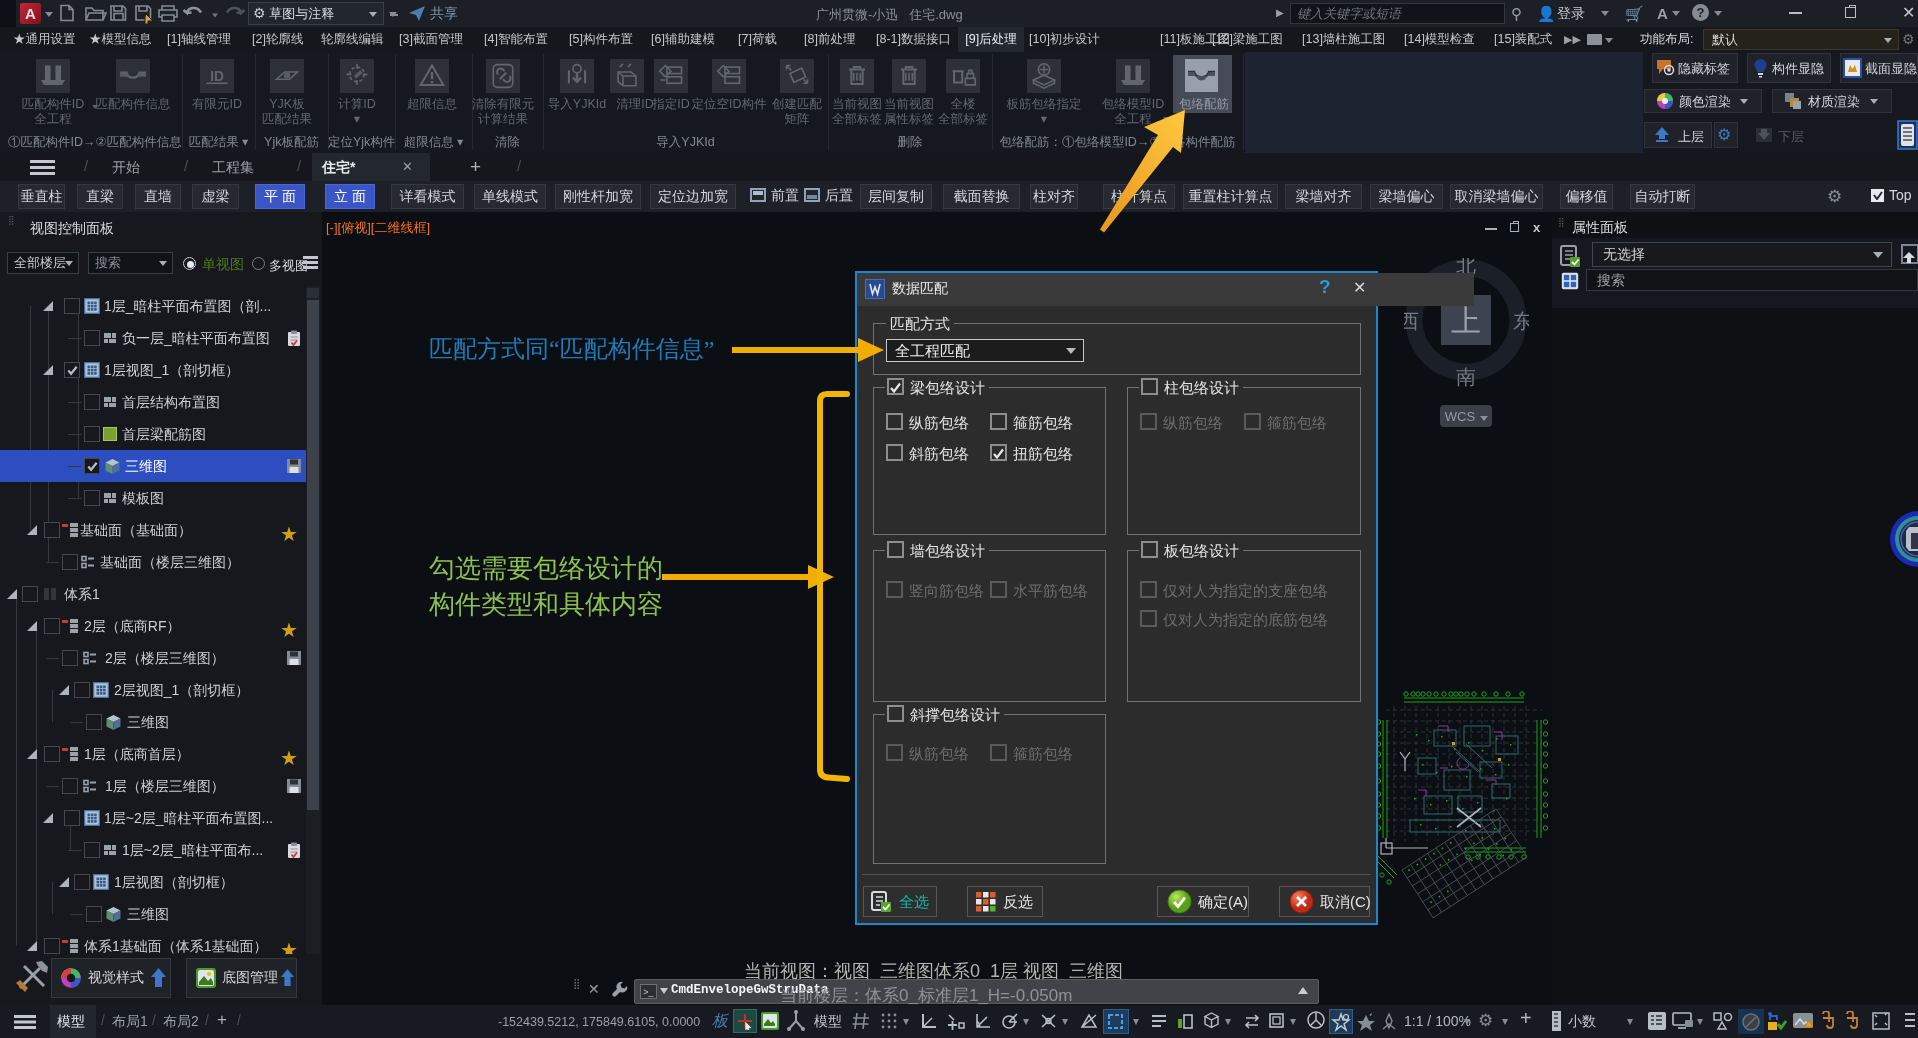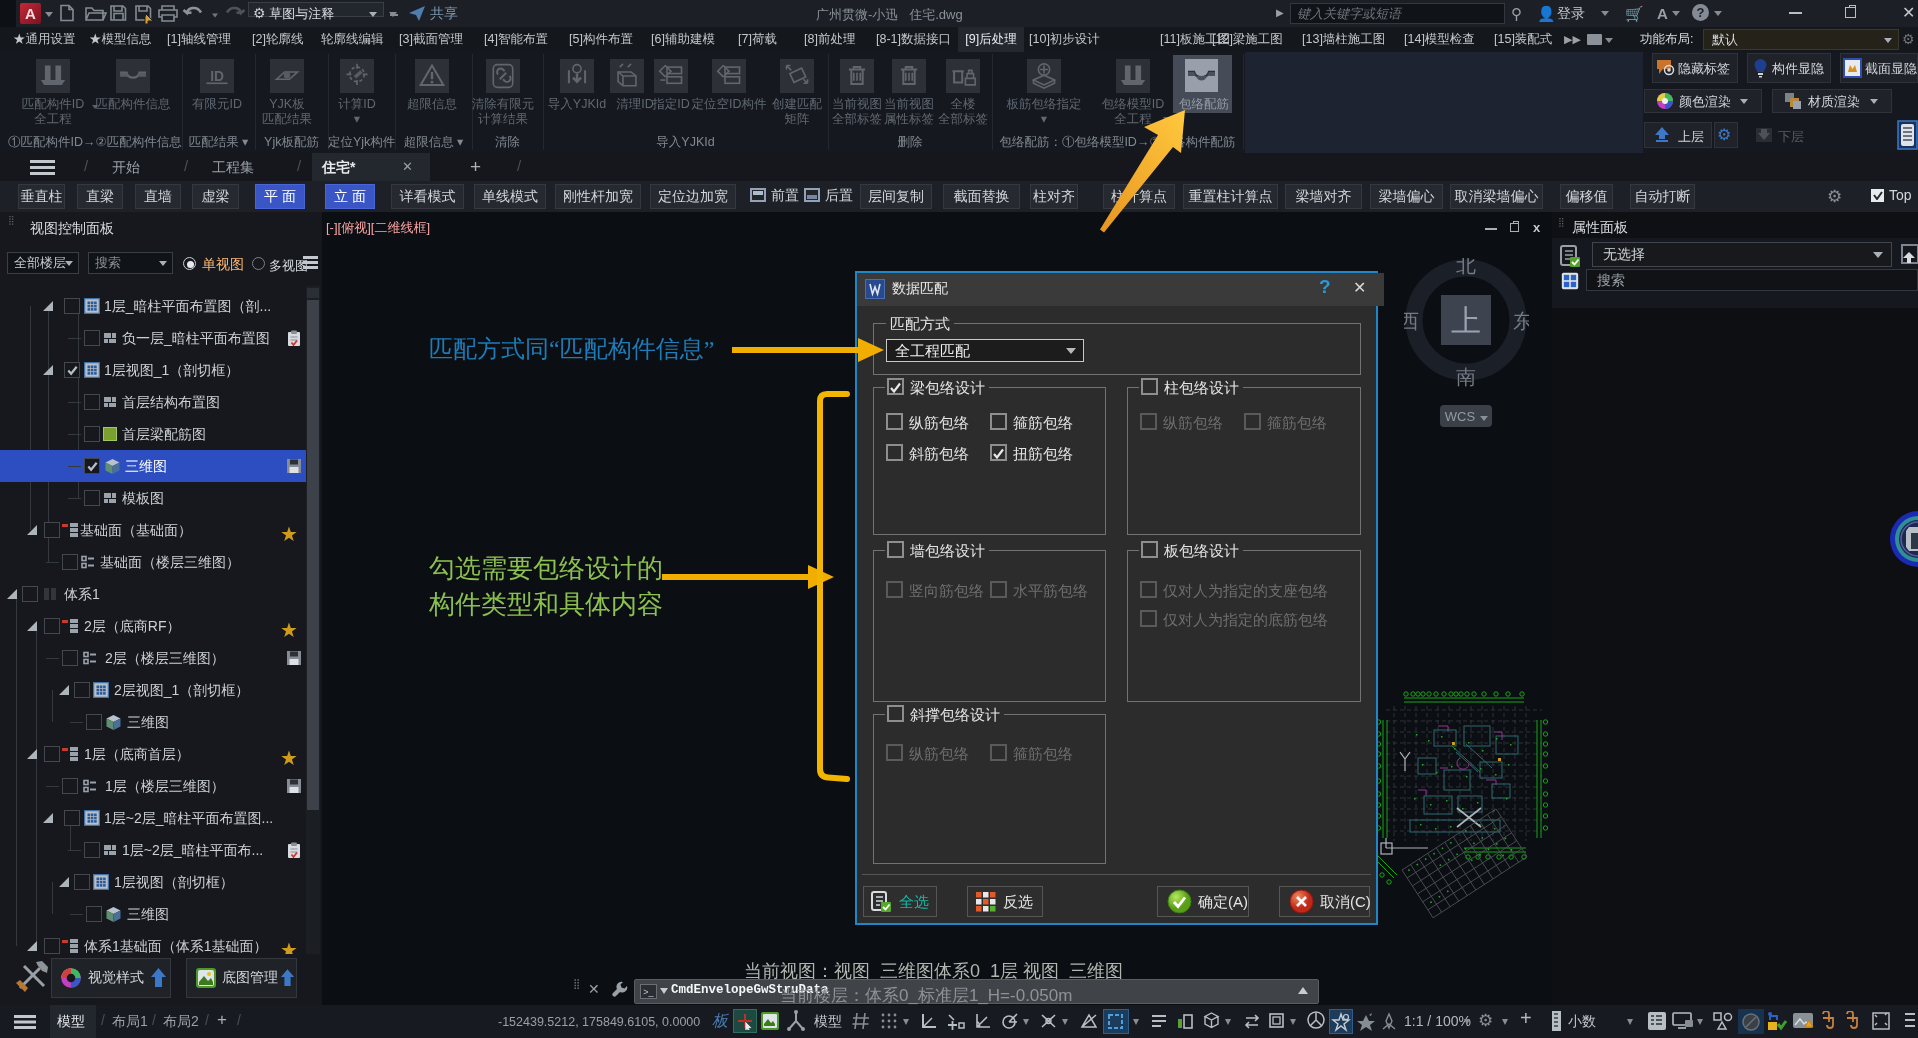--- a/index.html
+++ b/index.html
@@ -1,21 +1,21 @@
 <!DOCTYPE html>
 <html><head>
 <meta charset="utf-8">
 <style>
 * { margin:0; padding:0; box-sizing:border-box; }
 html,body { width:1918px; height:1038px; overflow:hidden; background:#0b0e12; font-family:"Liberation Sans",sans-serif; }
 #app { position:absolute; left:0; top:0; width:1918px; height:1038px; background:#0b0e12; }
 .abs { position:absolute; }
 
 #titlebar { position:absolute; left:0; top:0; width:1918px; height:27px; background:#1c2026; }
-#wsbox { position:absolute; left:248px; top:2px; width:136px; height:15px; background:#22262d; border:1px solid #3a3e45; color:#d8dce0; font-size:13px; line-height:21px; }
+#wsbox { position:absolute; left:248px; top:2px; width:136px; height:23px; background:#22262d; border:1px solid #3a3e45; color:#d8dce0; font-size:13px; line-height:21px; }
 #ttext { position:absolute; left:816px; top:6px; color:#8a9099; font-size:13px; }
 #searchbox { position:absolute; left:1290px; top:3px; width:215px; height:21px; background:#101317; border:1px solid #33373e; color:#6f757d; font-style:italic; font-size:13px; line-height:19px; padding-left:6px; }
 
 #ribtabs { position:absolute; left:0; top:27px; width:1918px; height:25px; background:#14171c; }
 .rtab { position:absolute; top:0; height:25px; line-height:25px; color:#c3c8ce; font-size:12.5px; text-align:center; }
 .rtab.active { background:#23272e; color:#e8ebee; }
 
 #ribbon { position:absolute; left:0; top:52px; width:1918px; height:101px; background:#15181e; }
 #ribempty { position:absolute; left:1245px; top:0px; width:398px; height:101px; background:#1d2330; }
 .rsep { position:absolute; top:2px; width:1px; height:96px; background:#24272d; }
@@ -35,21 +35,21 @@
 .tree-icon { display:block; }
 .tree-icon { position:absolute; top:8px; width:16px; height:16px; }
 
 #rpanel { position:absolute; left:1552px; top:212px; width:366px; height:793px; background:#0e1014; }
 
 #canvas { position:absolute; left:322px; top:212px; width:1230px; height:793px; background:#0b0e12; }
 
 #statusbar { position:absolute; left:0; top:1005px; width:1918px; height:33px; background:#171a20; }
 
 #dialog { position:absolute; left:855px; top:271px; width:523px; height:654px; background:#2c2c2c; border:2px solid #1f86c8; }
-#dlgtitle { position:absolute; left:0; top:0; width:527px; height:33px; background:#3a3a3a; }
+#dlgtitle { position:absolute; left:0; top:0; width:617px; height:33px; background:#3a3a3a; }
 .grp { position:absolute; border:1px solid #727272; }
 .grplbl { position:absolute; top:-9px; background:#2c2c2c; color:#e4e4e4; font-size:15px; padding:0 4px; white-space:nowrap;text-align:right; }
 .dcb { position:absolute; width:17px; height:17px; border:2px solid #8e8e8e; background:#2c2c2c; }
 .dcb.dis { border-color:#5a5a5a; }
 .dlbl { position:absolute; color:#e4e4e4; font-size:15px; white-space:nowrap; }
 .dlbl.dis { color:#6e6e6e; }
 .dbtn { position:absolute; top:0; height:31px; background:#2e2e2e; border:1px solid #565656; color:#e4e4e4; font-size:15px; }
 </style>
 </head>
 <body>
@@ -374,21 +374,21 @@
       </svg>
     <div class="abs" style="left:1889px;top:6px;color:#d3d7db;font-size:14px;">Top</div>
   </div>
   <div id="lpanel">
     <div class="abs" style="left:8px;top:6px;width:4px;height:14px;color:#5a6068;font-size:9px;line-height:5px;">⣿</div>
     <div class="abs" style="left:30px;top:8px;color:#d8dce0;font-size:14px;">视图控制面板</div>
     <div class="abs" style="left:7px;top:40px;width:72px;height:22px;background:#101317;border:1px solid #3a3e45;color:#c8cdd2;font-size:13px;line-height:20px;padding-left:6px;">全部楼层<span class="abs" style="right:5px;top:8px;border-left:4px solid transparent;border-right:4px solid transparent;border-top:5px solid #aab0b8;"></span></div>
     <div class="abs" style="left:88px;top:40px;width:85px;height:22px;background:#101317;border:1px solid #3a3e45;color:#8a9098;font-size:13px;line-height:20px;padding-left:6px;">搜索<span class="abs" style="right:5px;top:8px;border-left:4px solid transparent;border-right:4px solid transparent;border-top:5px solid #aab0b8;"></span></div>
     <div class="abs" style="left:183px;top:45px;width:13px;height:13px;border-radius:7px;border:1.5px solid #c8cdd2;"></div>
     <div class="abs" style="left:186.5px;top:48.5px;width:7px;height:7px;border-radius:4px;background:#e8ebee;"></div>
-    <div class="abs" style="left:202px;top:44px;color:#fdba74;font-size:14px;">单视图</div>
+    <div class="abs" style="left:202px;top:44px;color:#4d7c0f;font-size:14px;">单视图</div>
     <div class="abs" style="left:252px;top:45px;width:13px;height:13px;border-radius:7px;border:1.5px solid #7a8088;"></div>
     <div class="abs" style="left:269px;top:45px;color:#d8dce0;font-size:13px;">多视图</div>
     <div class="abs" style="left:303px;top:44px;width:15px;height:2.5px;background:#c3c8ce;box-shadow:0 5px #c3c8ce,0 10px #c3c8ce;"></div>
     <div id="tree" class="abs" style="left:0;top:78px;width:322px;height:664px;overflow:hidden;">
         <div class="abs" style="left:30px;top:16px;width:1px;height:224px;background:#34383f;"></div>
         <div class="abs" style="left:48px;top:16px;width:1px;height:256px;background:#34383f;"></div>
         <div class="abs" style="left:78px;top:16px;width:1px;height:192px;background:#34383f;"></div>
         <div class="abs" style="left:16px;top:304px;width:1px;height:352px;background:#34383f;"></div>
         <div class="abs" style="left:36px;top:336px;width:1px;height:320px;background:#34383f;"></div>
         <div class="abs" style="left:52px;top:400px;width:1px;height:32px;background:#34383f;"></div>
@@ -773,21 +773,21 @@
         <rect x="3" y="3" width="16" height="16" rx="2" fill="#dfe6ea"></rect>
         <path d="M4 15 l5 -6 l4 5 l3 -3 l2 4 v3 h-14 z" fill="#3d7a1e"></path>
         <circle cx="14" cy="7" r="2" fill="#e8c020"></circle>
       </svg>
     <div class="abs" style="left:222px;top:757px;color:#d3d7db;font-size:14px;">底图管理</div>
     <svg class="abs" style="left:280px;top:754px;" width="15" height="24" viewBox="0 0 17 24">
         <path d="M8.5 2 L16 11 H12 V21 H5 V11 H1 Z" fill="#3d78c8"></path>
       </svg>
   </div>
   <div id="canvas">
-    <div class="abs" style="left:4px;top:7px;color:#fca5a5;font-size:13px;">[-][俯视][二维线框]</div>
+    <div class="abs" style="left:4px;top:7px;color:#f97316;font-size:13px;">[-][俯视][二维线框]</div>
     <div class="abs" style="left:1163px;top:16px;width:12px;height:2px;background:#aab0b8;"></div>
     <div class="abs" style="left:1188px;top:11px;width:9px;height:9px;border:1.5px solid #aab0b8;"></div>
     <div class="abs" style="left:1191px;top:9px;width:6px;height:3px;border:1.5px solid #aab0b8;border-bottom:none;"></div>
     <div class="abs" style="left:1211px;top:8px;color:#c3c8ce;font-size:13px;font-weight:bold;">x</div>
 
     <svg class="abs" style="left:1082px;top:46px;" width="125" height="190" viewBox="0 0 125 190">
       <circle cx="62" cy="62" r="52" fill="none" stroke="#1b1f28" stroke-width="17"></circle>
       <rect x="37" y="37" width="50" height="50" fill="#3d4450"></rect>
       <text x="62" y="73" font-size="30" fill="#9aa2ae" text-anchor="middle">上</text>
       <text x="62" y="14" font-size="20" fill="#747b85" text-anchor="middle">北</text>

